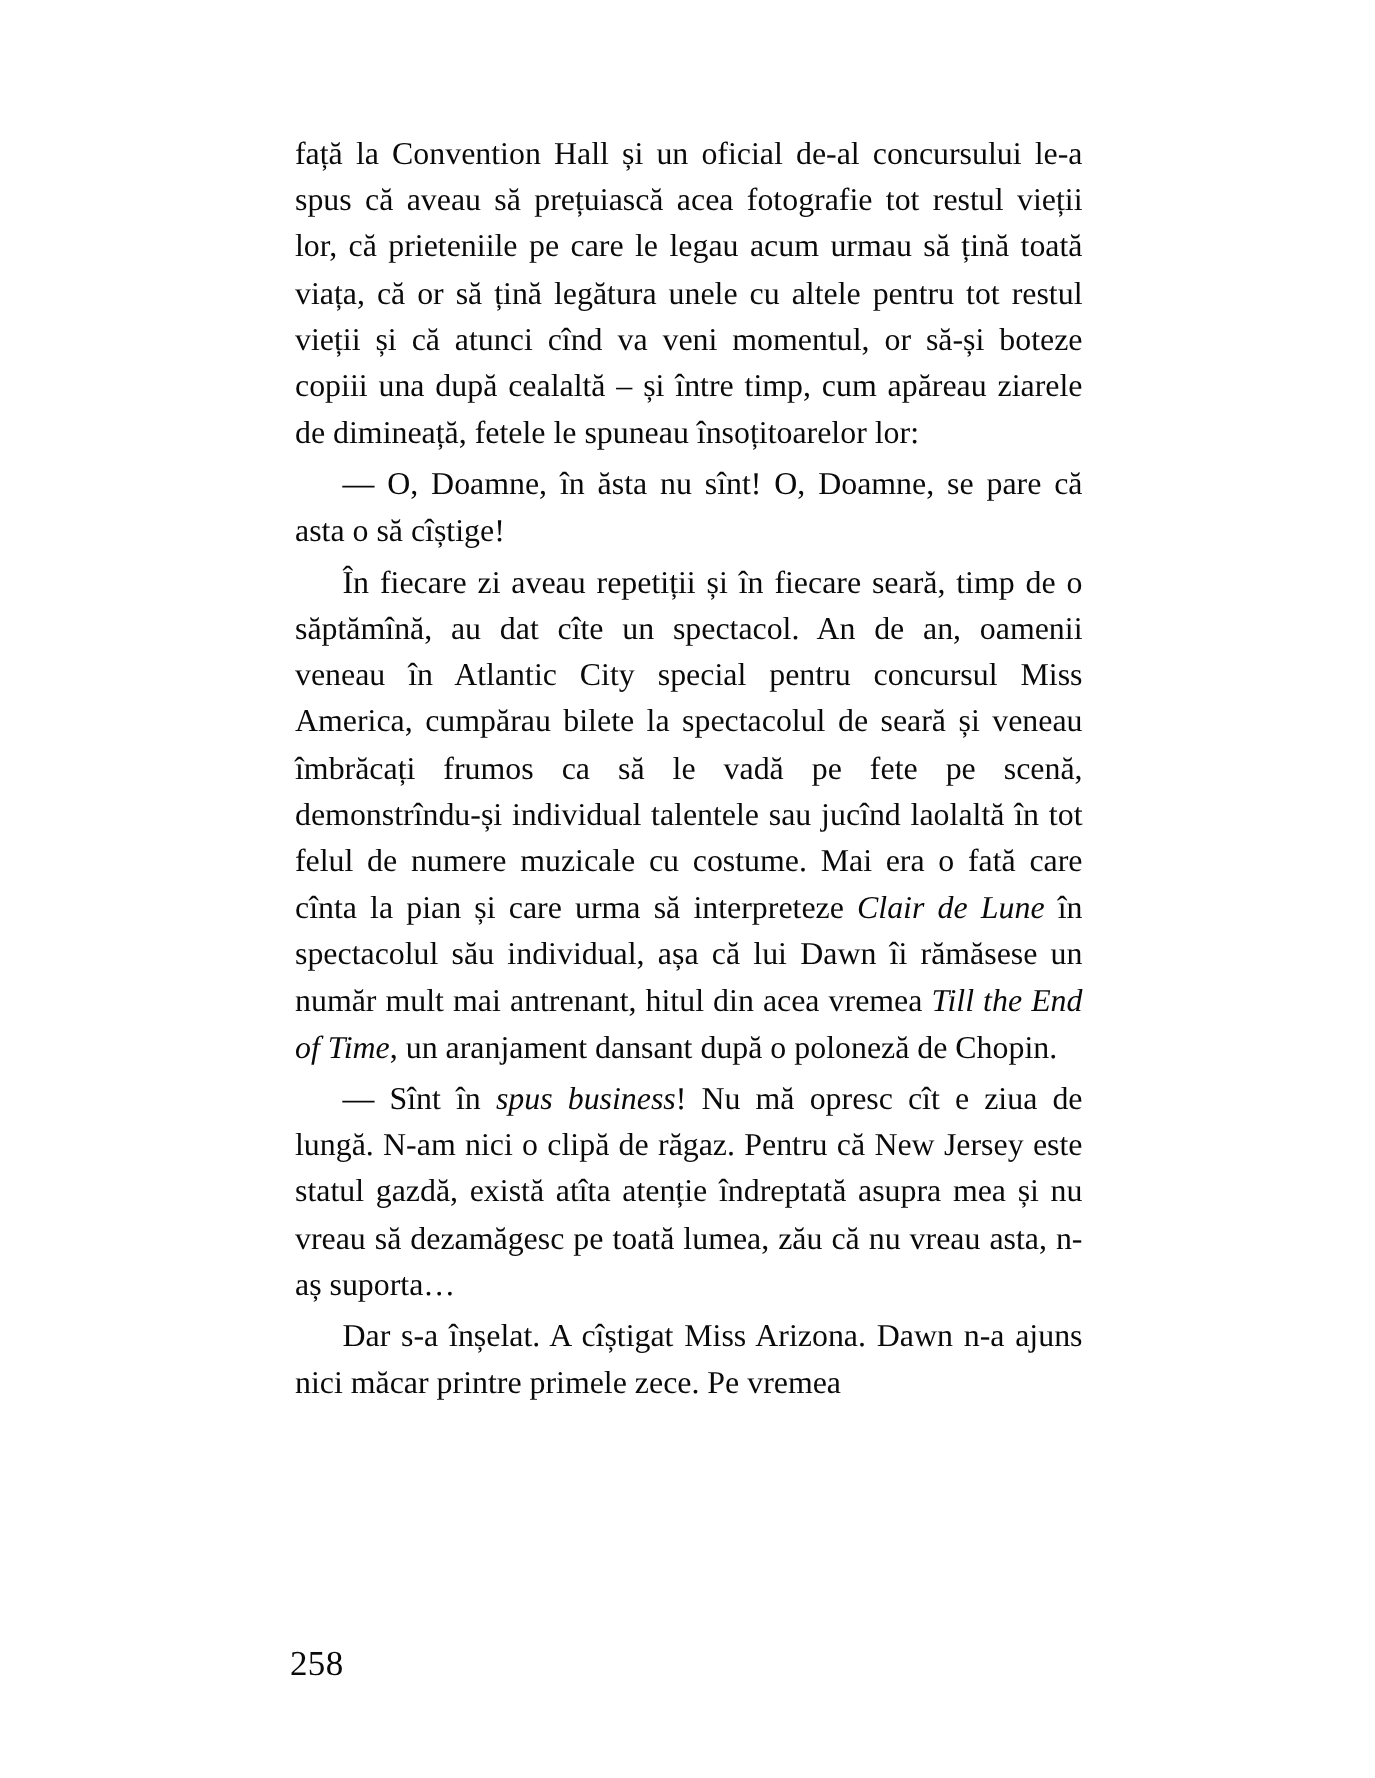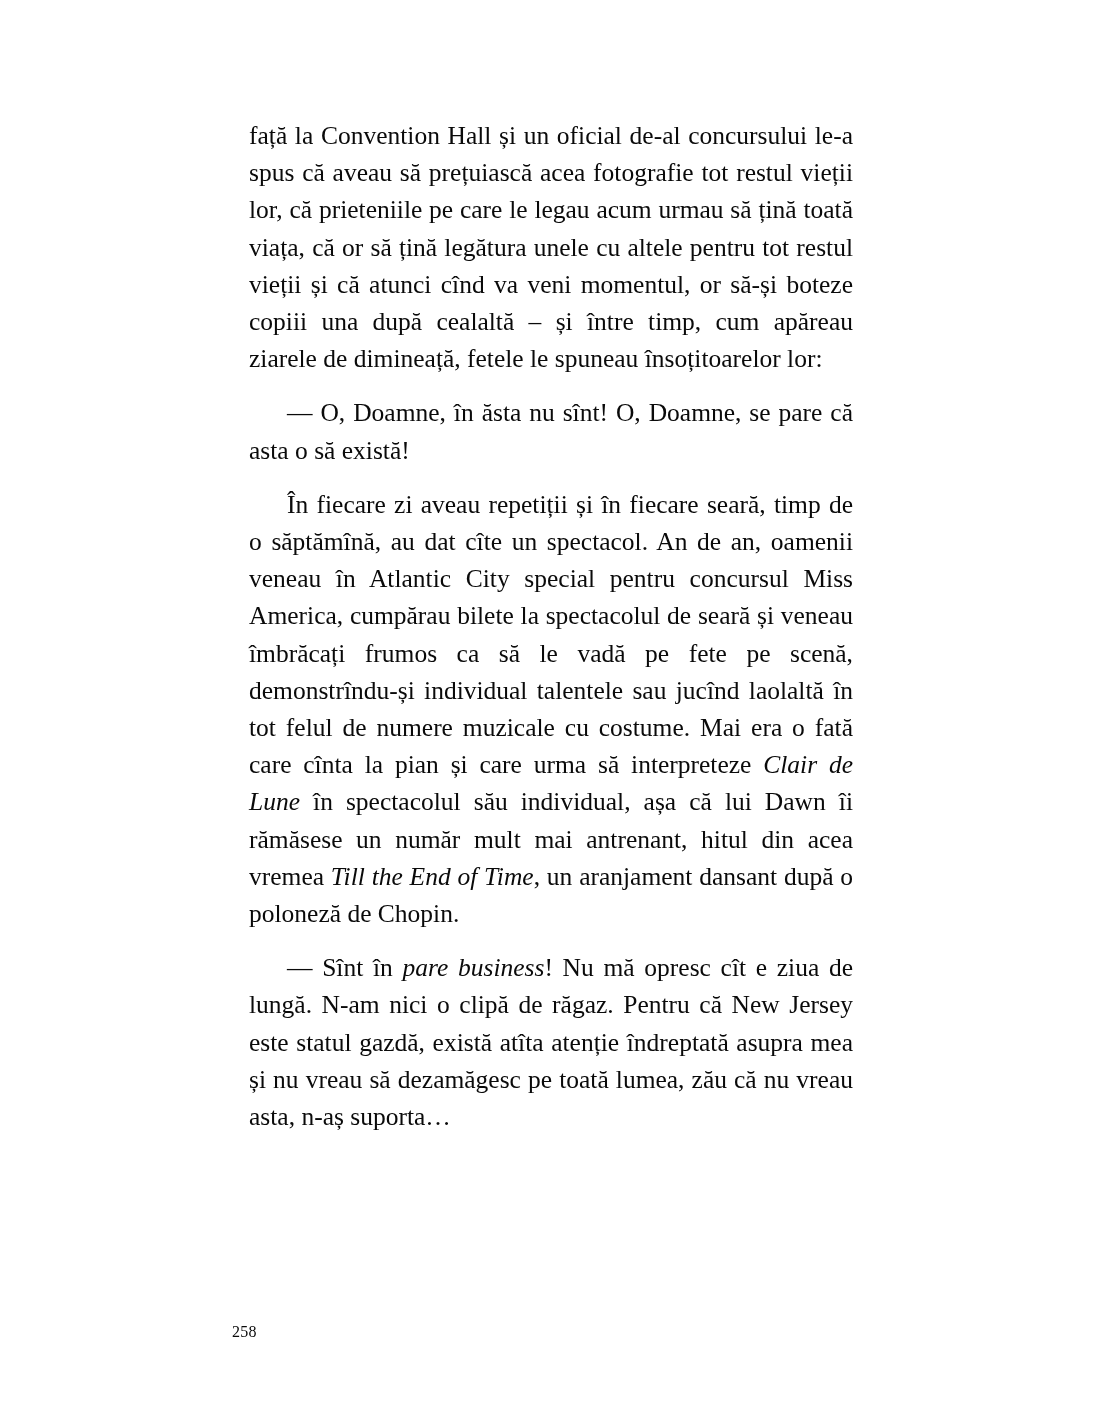--- a/index.html
+++ b/index.html
@@ -22,49 +22,50 @@
     height: 1422px;
     background: #ffffff;
   }
   .text-column {
     position: absolute;
     left: 232px;
     top: 100px;
     width: 638px;
   }
   .para {
-    margin: 17px;
+    margin: 4px;
     font-size: 25.5px;
     line-height: 37.2px;
     text-align: justify;
     text-justify: inter-word;
     hyphens: manual;
     -webkit-hyphens: manual;
   }
   .para.indent {
     text-indent: 38px;
   }
   .para.noindent {
     text-indent: 0;
   }
   .para em {
   }
   .folio {
     position: absolute;
     left: 232px;
     top: 1318px;
-    font-size: 16px;
+    font-size: 28px;
     line-height: 28px;
     letter-spacing: 0.3px;
   }
 </style>
 </head>
 <body>
 
 <div class="page">
   <div class="text-column">
     <p class="para noindent">față la Convention Hall și un oficial de-al concursului le-a spus că aveau să prețuiască acea fotografie tot restul vieții lor, că prieteniile pe care le legau acum urmau să țină toată viața, că or să țină legătura unele cu altele pentru tot restul vieții și că atunci cînd va veni momentul, or să-și boteze copiii una după cealaltă – și între timp, cum apăreau ziarele de dimineață, fetele le spuneau însoțitoarelor lor:</p>
-    <p class="para indent">— O, Doamne, în ăsta nu sînt! O, Doamne, se pare că asta o să există!</p>
+    <p class="para indent">— O, Doamne, în ăsta nu sînt! O, Doamne, se pare că asta o să cîștige!</p>
     <p class="para indent">În fiecare zi aveau repetiții și în fiecare seară, timp de o săptămînă, au dat cîte un spectacol. An de an, oamenii veneau în Atlantic City special pentru concursul Miss America, cumpărau bilete la spectacolul de seară și veneau îmbrăcați frumos ca să le vadă pe fete pe scenă, demonstrîndu-și individual talentele sau jucînd laolaltă în tot felul de numere muzicale cu costume. Mai era o fată care cînta la pian și care urma să interpreteze <em>Clair de Lune</em> în spectacolul său individual, așa că lui Dawn îi rămăsese un număr mult mai antrenant, hitul din acea vremea <em>Till the End of Time</em>, un aranjament dansant după o poloneză de Chopin.</p>
-    <p class="para indent">— Sînt în <em>pare business</em>! Nu mă opresc cît e ziua de lungă. N-am nici o clipă de răgaz. Pentru că New Jersey este statul gazdă, există atîta atenție îndreptată asupra mea și nu vreau să dezamăgesc pe toată lumea, zău că nu vreau asta, n-aș suporta…</p>
+    <p class="para indent">— Sînt în <em>spus business</em>! Nu mă opresc cît e ziua de lungă. N-am nici o clipă de răgaz. Pentru că New Jersey este statul gazdă, există atîta atenție îndreptată asupra mea și nu vreau să dezamăgesc pe toată lumea, zău că nu vreau asta, n-aș suporta…</p>
+    <p class="para indent">Dar s-a înșelat. A cîștigat Miss Arizona. Dawn n-a ajuns nici măcar printre primele zece. Pe vremea</p>
   </div>
   <div class="folio">258</div>
 </div>
 
 </body></html>

